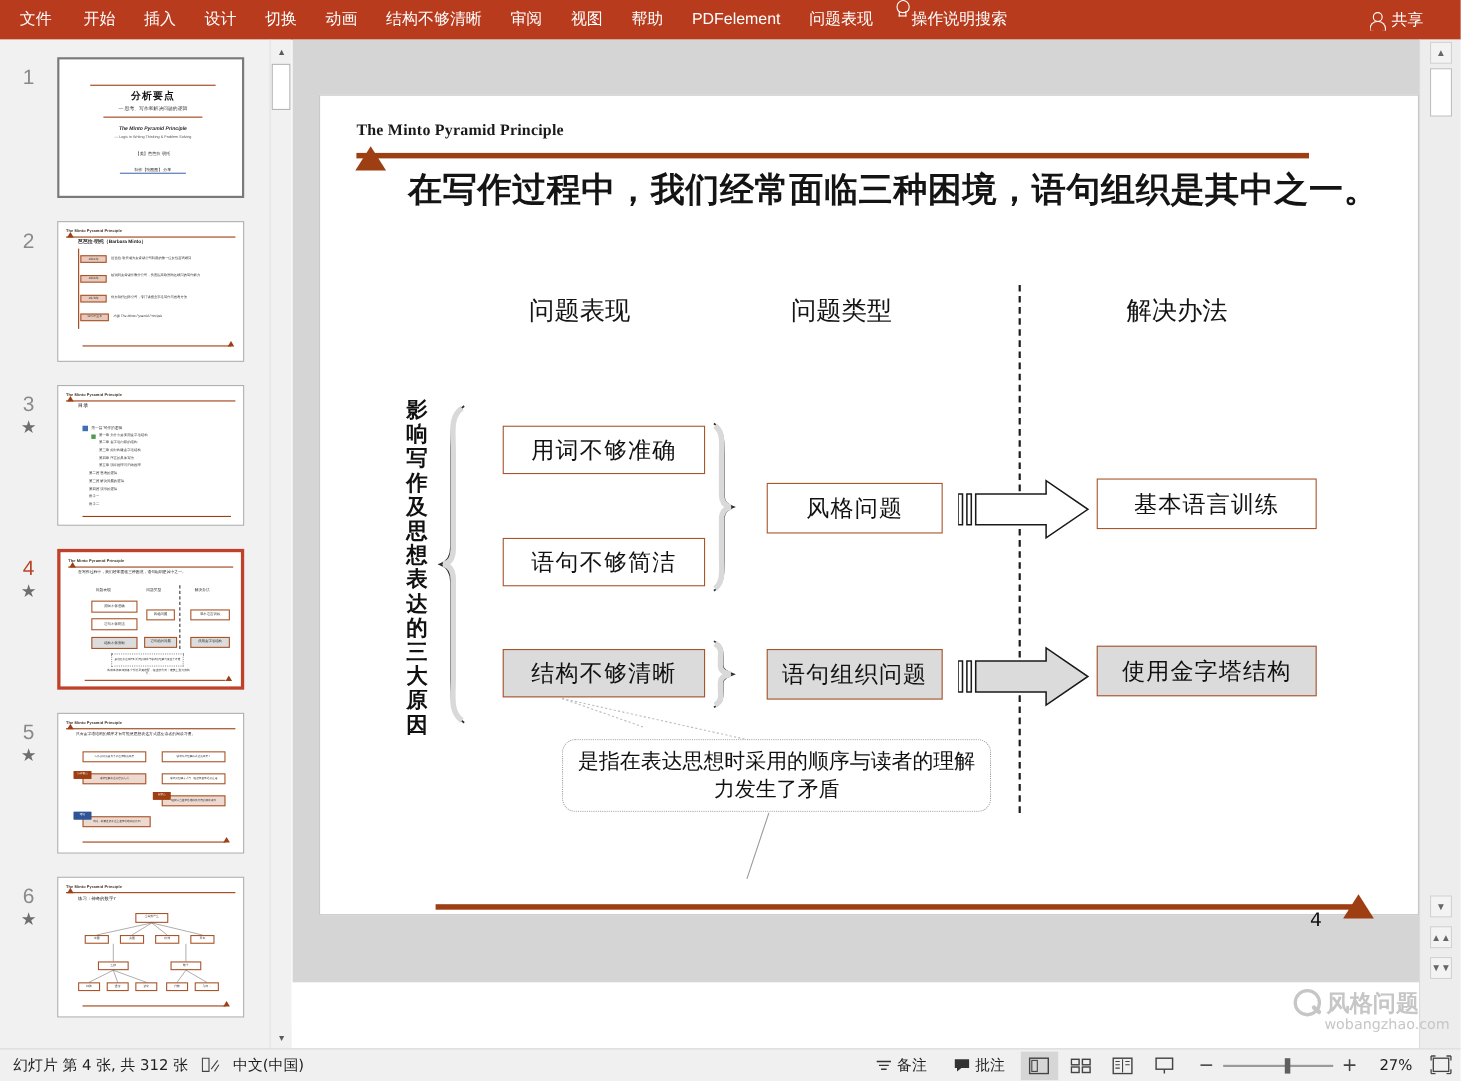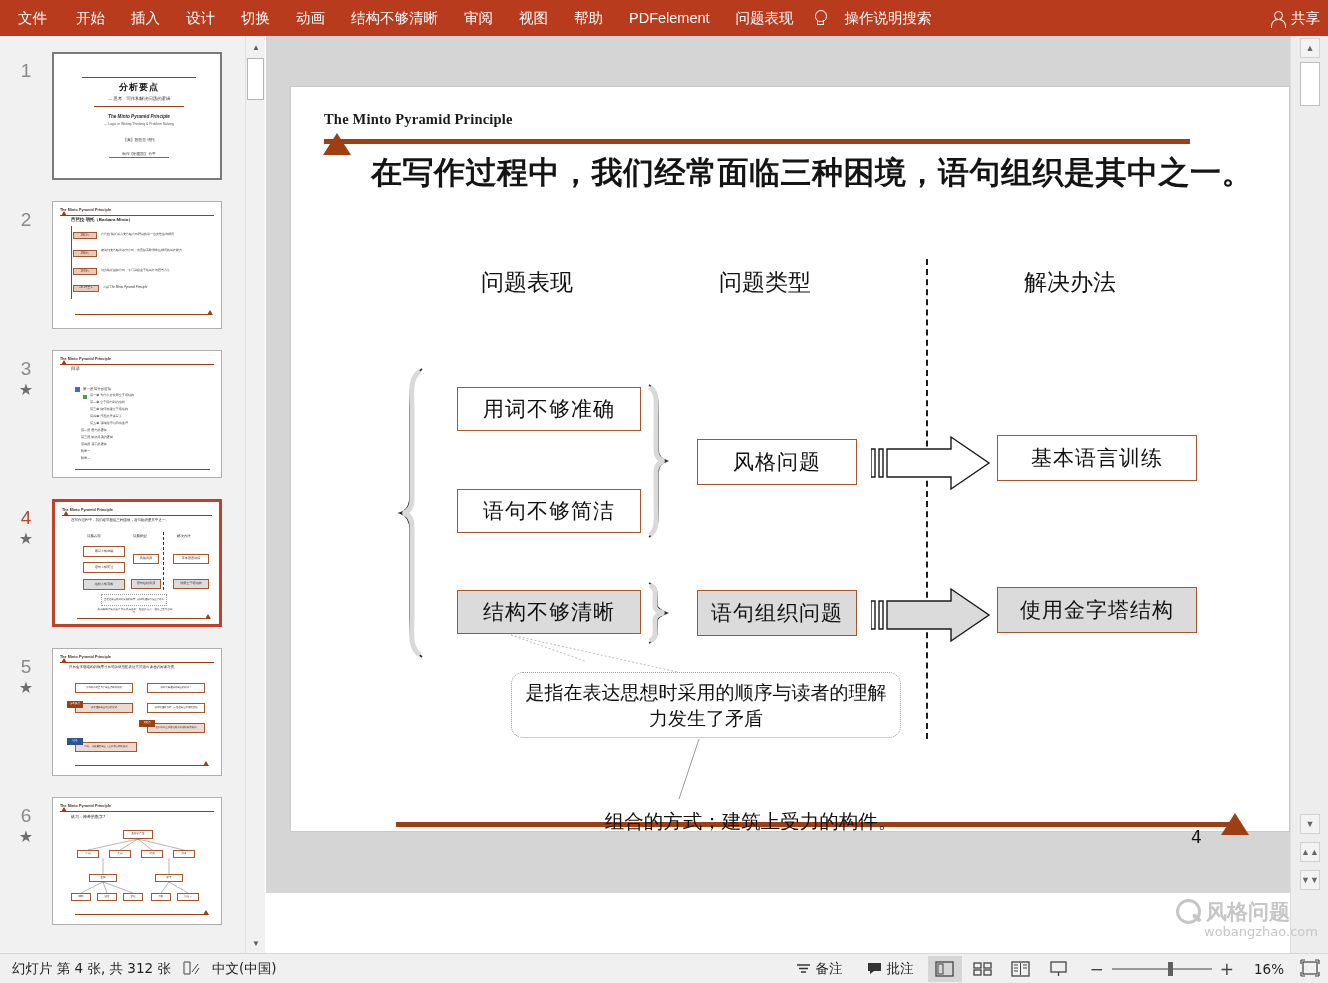--- a/index.html
+++ b/index.html
@@ -14,23 +14,23 @@
   .menubar {
     position: absolute; left: 0; top: 0; width: 1328px; height: 36px;
     background: #B83B1D; display: flex; align-items: center;
     color: #fff; font-size: 14.5px;
   }
   .menubar .mi {
     padding: 0 13px; height: 36px; line-height: 36px; white-space: nowrap;
     cursor: default;
   }
   .menubar .mi.file { padding: 0 16px 0 18px; }
-  .menubar .tellme { display: flex; align-items: center; gap: 18px; padding-left: 6px; }
+  .menubar .tellme { display: flex; align-items: flex-start; gap: 2px; padding-left: 6px; }
   .menubar .spacer { flex: 1 1 auto; }
-  .menubar .share { display: flex; align-items: center; gap: 6px; padding-right: 8px; }
+  .menubar .share { display: flex; align-items: center; gap: 6px; padding-right: 34px; }
   .bulb { width: 14px; height: 16px; position: relative; display: inline-block; }
   .bulb::before {
     content: ""; position: absolute; left: 2px; top: 0;
     width: 10px; height: 10px; border: 1.3px solid #fff; border-radius: 50% 50% 45% 45%;
   }
   .bulb::after {
     content: ""; position: absolute; left: 4.5px; top: 10px;
     width: 5px; height: 4px; border: 1.3px solid #fff; border-top: none;
   }
   .person { width: 15px; height: 15px; position: relative; display: inline-block; }
@@ -441,20 +441,21 @@
         <div class="s-eyebrow">The Minto Pyramid Principle</div>
         <div class="s-rule-top"></div>
         <div class="s-tri-top"></div>
         <div class="s-title">在写作过程中，我们经常面临三种困境，语句组织是其中之一。</div>
 
         <div class="colhead" style="left:190px; top:180px;">问题表现</div>
         <div class="colhead" style="left:428px; top:180px;">问题类型</div>
         <div class="colhead" style="left:733px; top:180px;">解决办法</div>
         <div class="divider"></div>
 
+        <div class="vlabel">影响写作及思想表达的三大原因</div>
 
         <div class="brace" style="left:107px; top:280px;">
           <svg width="28" height="292" viewBox="0 0 28 292">
             <path d="M24,2 C12,10 12,24 12,40 L12,130 C12,140 8,144 2,146 C8,148 12,152 12,162 L12,252 C12,268 12,282 24,290" fill="none" stroke="#2b2b2b" stroke-width="1.6"></path>
             <path d="M22,4 C11,12 14,26 14,42 L14,132 C14,141 10,145 5,146 C10,147 14,151 14,160 L14,250 C14,266 11,280 22,288" fill="none" stroke="#d9d9d9" stroke-width="5"></path>
           </svg>
         </div>
 
         <div class="nbox" style="left:166px; top:300px; width:184px; height:44px;">用词不够准确</div>
         <div class="nbox" style="left:166px; top:402px; width:184px; height:44px;">语句不够简洁</div>
@@ -504,21 +505,20 @@
 
         <div class="callout" style="left:220px; top:585px; width:390px; height:66px;">是指在表达思想时采用的顺序与读者的理解力发生了矛盾</div>
 
         <svg class="leader" style="left:380px; top:650px;" width="40" height="80">
           <path d="M28,2 L8,62" stroke="#9a9a9a" stroke-width="1" fill="none"></path>
         </svg>
 
         <div class="s-rule-bot"></div>
         <div class="s-tri-bot"></div>
         <div class="bottomtext">
-          <div>组合的方式；建筑上受力的构件。</div>
         </div>
         <div class="s-pageno">4</div>
 
       </div>
     </div>
   </div>
 
   <div class="mainscroll">
     <div class="msb-btn" style="top:2px;">▲</div>
     <div class="msb-thumb" style="top:26px; height:44px;"></div>
@@ -588,21 +588,21 @@
           <path d="M9.5,11 v4" stroke="#444" stroke-width="1.3"></path>
         </svg>
       </div>
 
       <div class="zoomwrap">
         <span style="font-size:17px;color:#444;">−</span>
         <div class="zoomtrack">
           <div class="zoomhandle"></div>
         </div>
         <span style="font-size:17px;color:#444;">+</span>
-        <span class="zoompct">16%</span>
+        <span class="zoompct">27%</span>
         <span class="fitbtn">
           <svg class="ico" width="20" height="18" viewBox="0 0 20 18">
             <rect x="3" y="3" width="14" height="12" fill="none" stroke="#444" stroke-width="1.2"></rect>
             <path d="M1,1 h4 M1,1 v4 M19,1 h-4 M19,1 v4 M1,17 h4 M1,17 v-4 M19,17 h-4 M19,17 v-4" stroke="#444" stroke-width="1.2" fill="none"></path>
           </svg>
         </span>
       </div>
     </div>
   </div>
 

